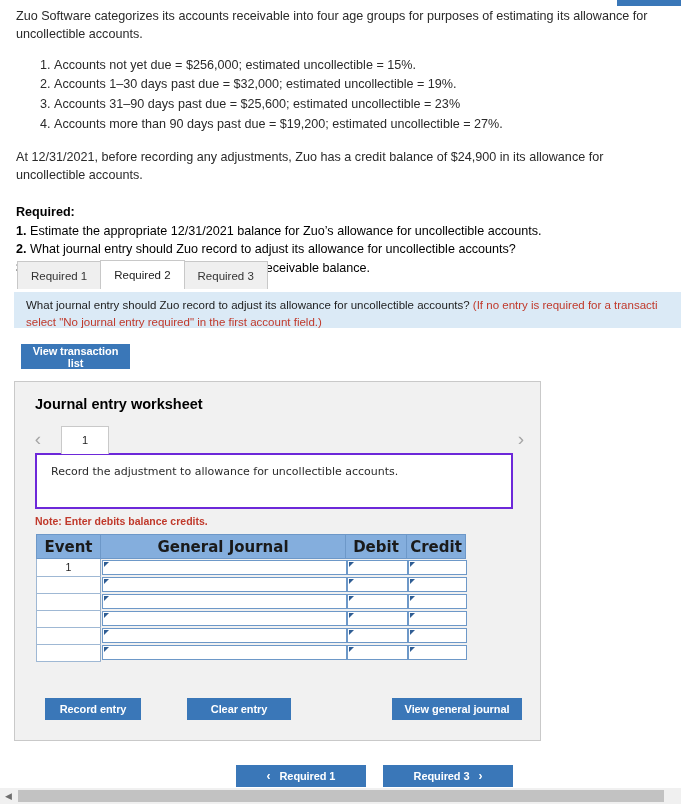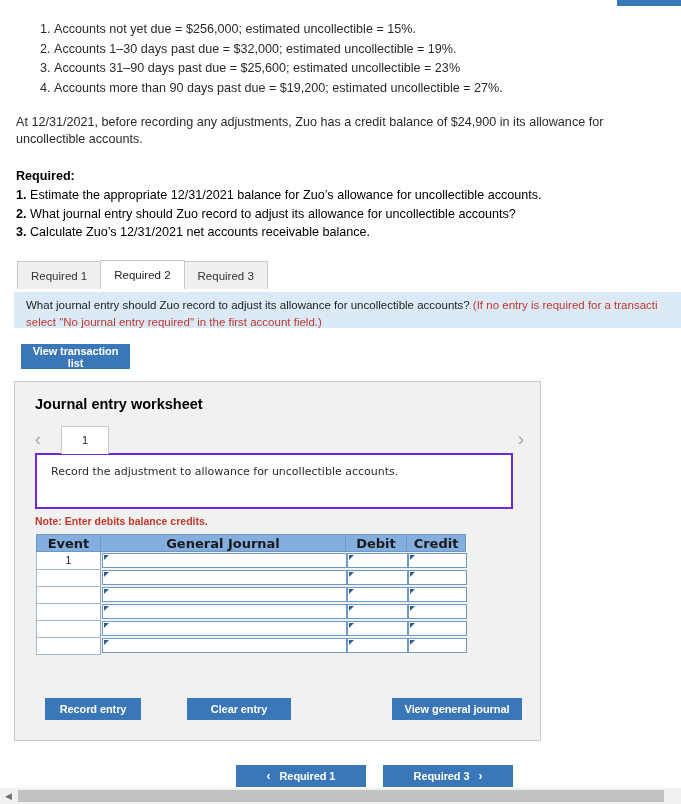--- a/index.html
+++ b/index.html
@@ -106,22 +106,22 @@
     font-size: 10.5px; color: #c0392b; font-weight: bold;
   }
 
   
   .jtable {
     position: absolute; left: 21px; top: 152px;
     border-collapse: collapse; table-layout: fixed;
   }
   .jtable th {
     background: #84aedd; color: #1a1a1a;
-    font-size: 13px; font-weight: bold;
-    border: 1px solid #6d98c8; height: 17px; padding: 0;
+    font-size: 15px; font-weight: bold;
+    border: 1px solid #6d98c8; height: 24px; padding: 0;
     font-family: "DejaVu Sans", sans-serif;
   }
   .jtable td {
     background: #ffffff; border: 1px solid #9fb8d4;
     height: 17px; padding: 0; vertical-align: middle;
   }
   .col-event { width: 64px; }
   .col-gj    { width: 245px; }
   .col-debit { width: 61px; }
   .col-credit{ width: 59px; }
@@ -172,20 +172,21 @@
   }
 </style>
 </head>
 <body>
 
 <div id="page">
 
   <div class="top-blue-bar"></div>
 
   <div class="stmt">
+    <div>Zuo Software categorizes its accounts receivable into four age groups for purposes of estimating its allowance for uncollectible accounts.</div>
     <ol class="stmt-list">
       <li>Accounts not yet due = $256,000; estimated uncollectible = 15%.</li>
       <li>Accounts 1–30 days past due = $32,000; estimated uncollectible = 19%.</li>
       <li>Accounts 31–90 days past due = $25,600; estimated uncollectible = 23%</li>
       <li>Accounts more than 90 days past due = $19,200; estimated uncollectible = 27%.</li>
     </ol>
     <div class="stmt-p2">At 12/31/2021, before recording any adjustments, Zuo has a credit balance of $24,900 in its allowance for uncollectible accounts.</div>
 
     <div class="required-block">
       <div class="required-title">Required:</div>

